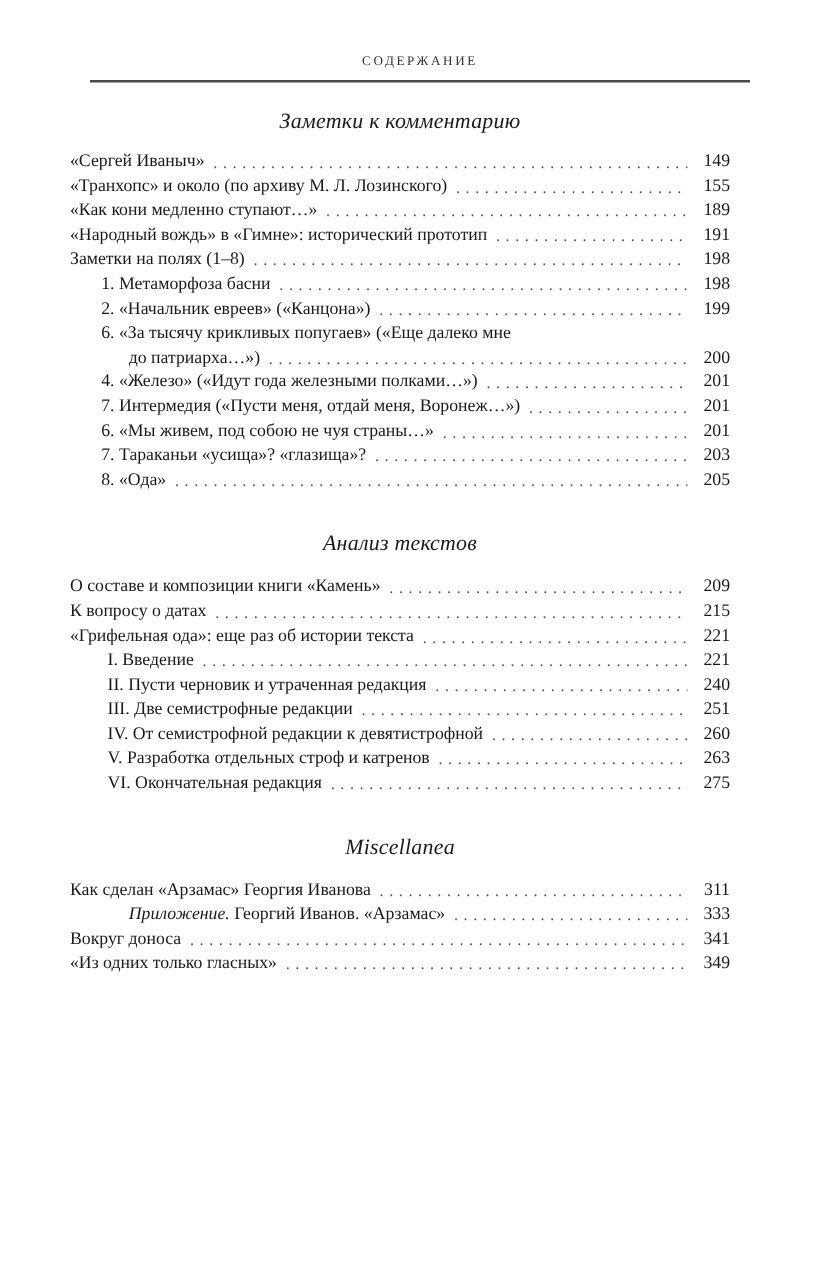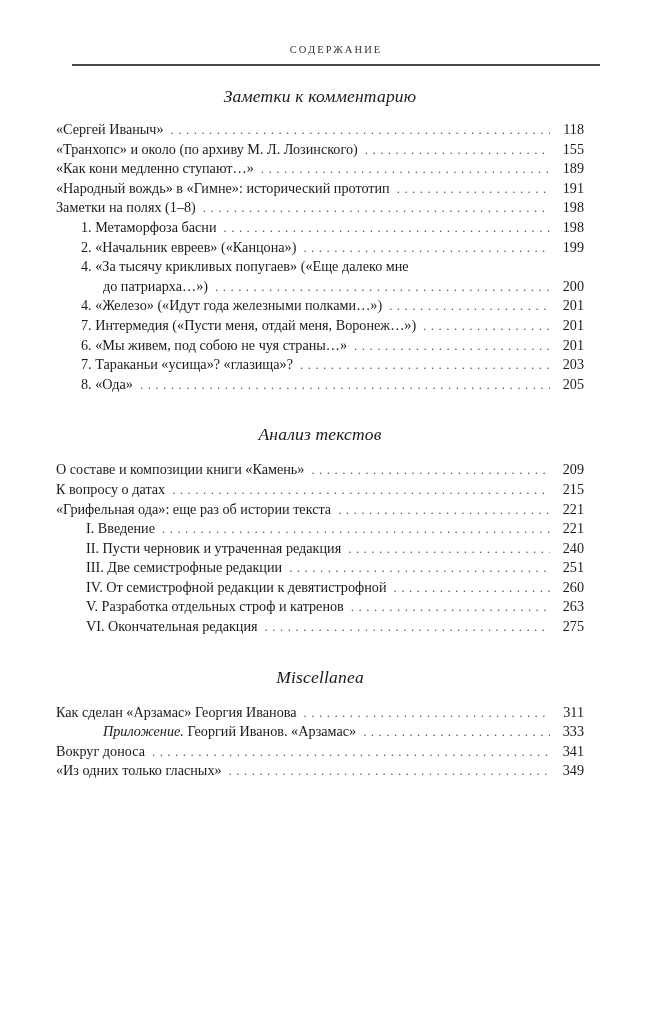--- a/index.html
+++ b/index.html
@@ -133,21 +133,21 @@
   <div class="running-head">Содержание</div>
 
   <div class="head-rule"></div>
 
   <div class="toc" id="toc-root">
       <div class="section-title first">Заметки к комментарию</div>
       <ul class="entries">
         <li class="entry lvl0">
           <span class="label">«Сергей Иваныч»</span>
           <span class="leader"></span>
-          <span class="pageno">118</span>
+          <span class="pageno">149</span>
         </li>
         <li class="entry lvl0">
           <span class="label">«Транхопс» и около (по архиву М. Л. Лозинского)</span>
           <span class="leader"></span>
           <span class="pageno">155</span>
         </li>
         <li class="entry lvl0">
           <span class="label">«Как кони медленно ступают…»</span>
           <span class="leader"></span>
           <span class="pageno">189</span>
@@ -166,21 +166,21 @@
           <span class="label">1. Метаморфоза басни</span>
           <span class="leader"></span>
           <span class="pageno">198</span>
         </li>
         <li class="entry lvl1">
           <span class="label">2. «Начальник евреев» («Канцона»)</span>
           <span class="leader"></span>
           <span class="pageno">199</span>
         </li>
         <li class="entry lvl1 noleader">
-          <span class="label">4. «За тысячу крикливых попугаев» («Еще далеко мне</span>
+          <span class="label">6. «За тысячу крикливых попугаев» («Еще далеко мне</span>
           <span class="leader"></span>
           <span class="pageno"></span>
         </li>
         <li class="entry lvl2">
           <span class="label">до патриарха…»)</span>
           <span class="leader"></span>
           <span class="pageno">200</span>
         </li>
         <li class="entry lvl1">
           <span class="label">4. «Железо» («Идут года железными полками…»)</span>

